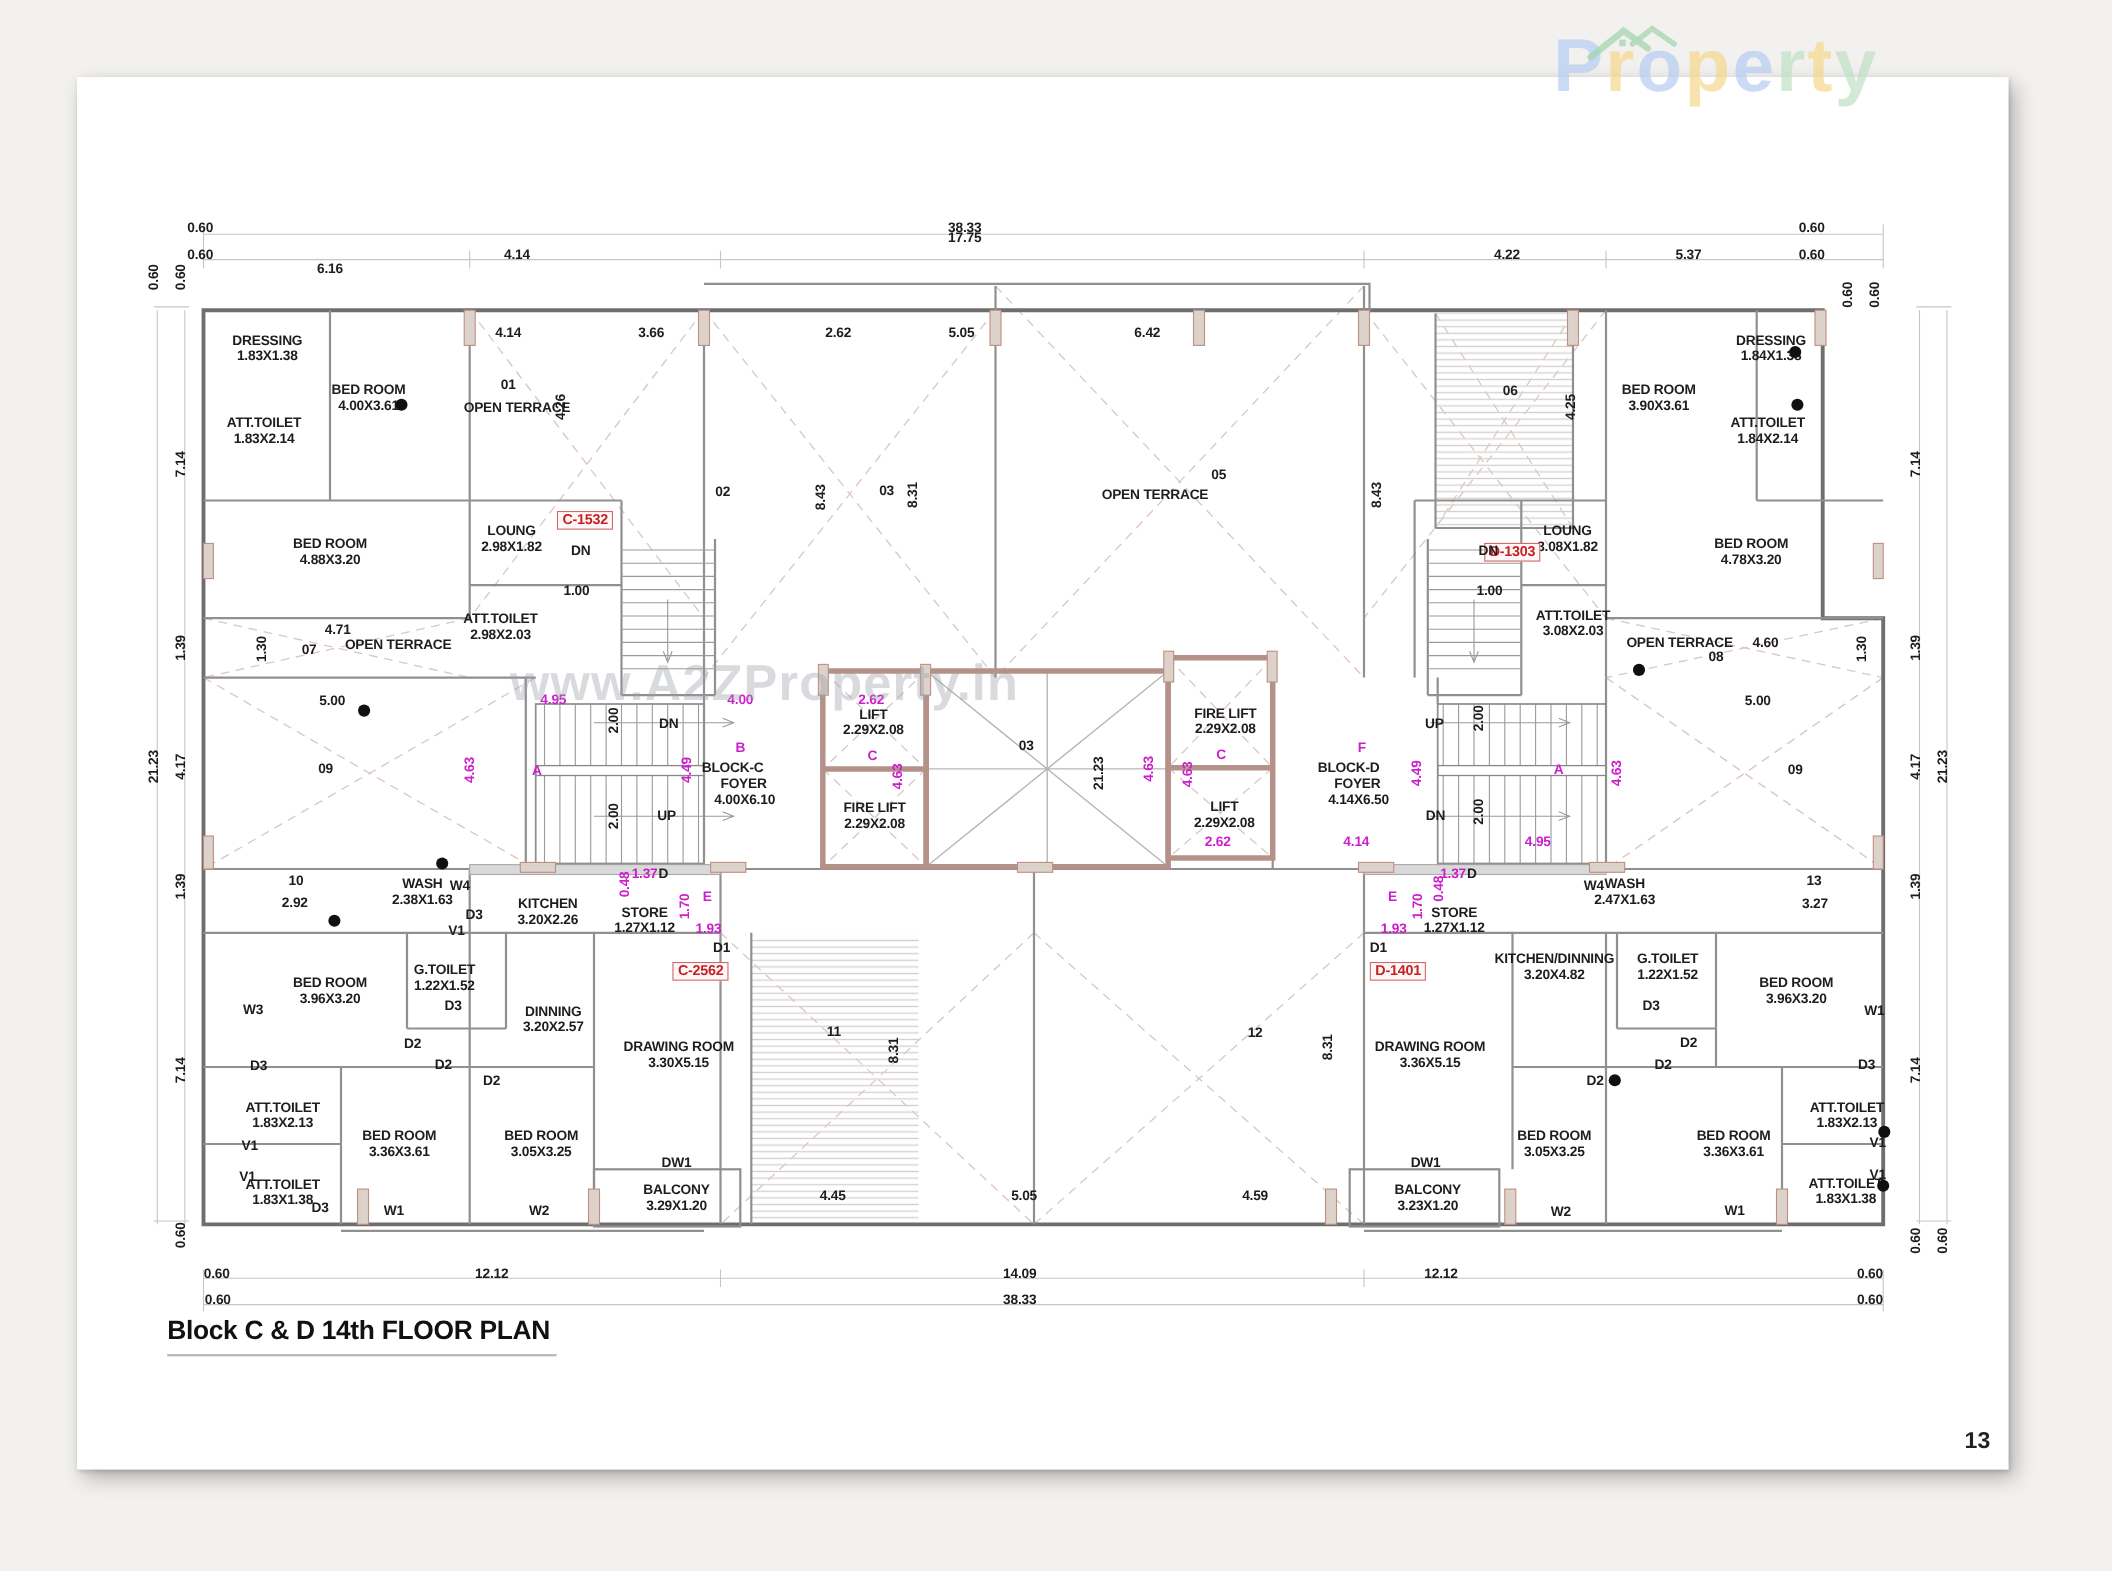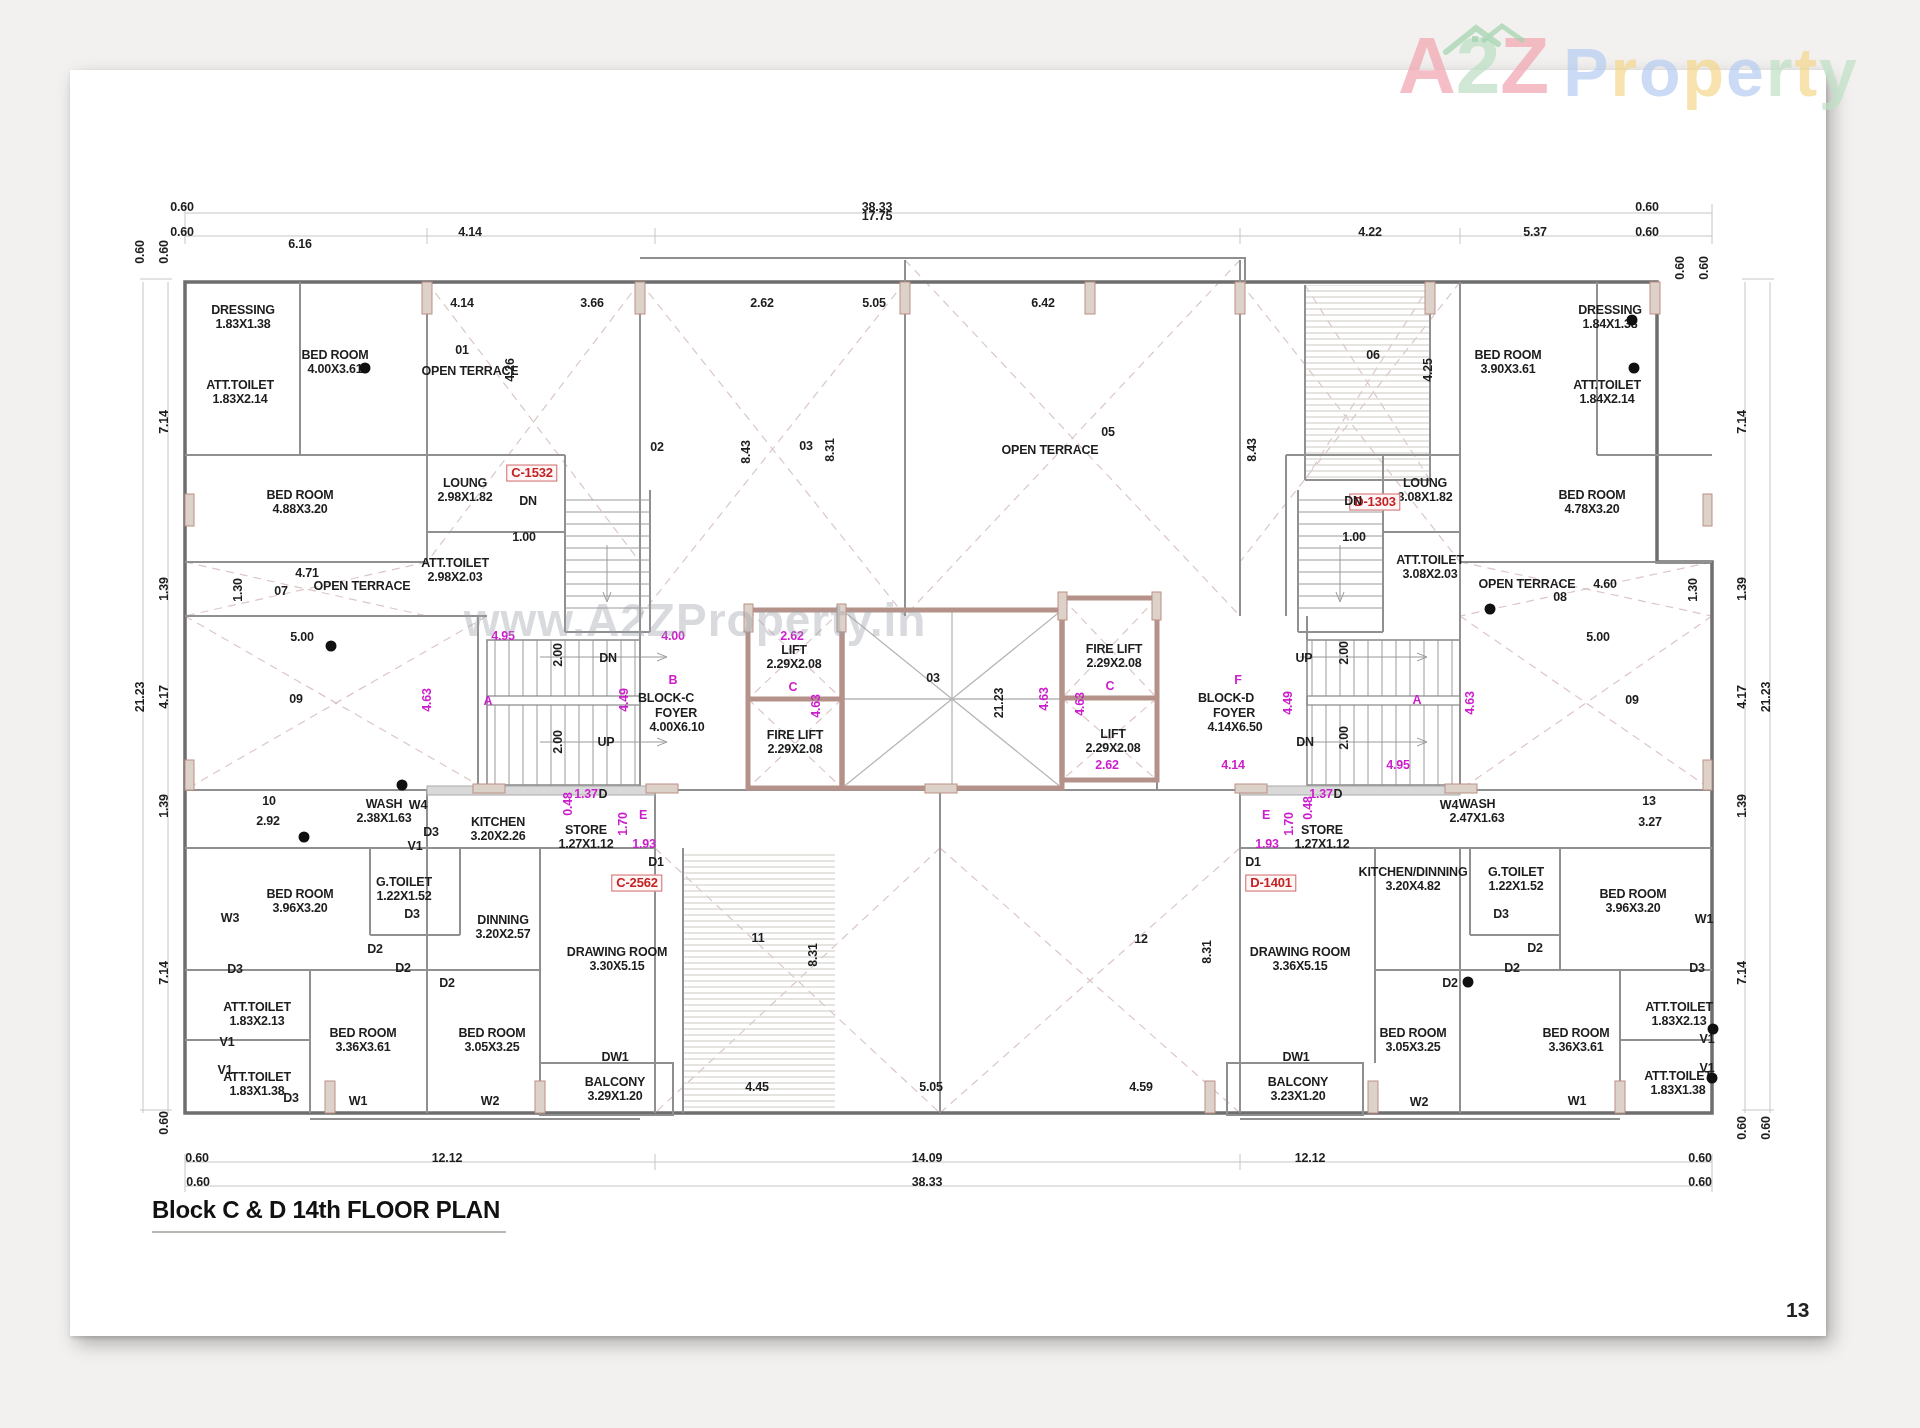--- a/index.html
+++ b/index.html
@@ -402,21 +402,20 @@
     <div class="dot" style="left: 304px; top: 837px;"></div>
     <div class="dot" style="left: 1468px; top: 982px;"></div>
     <div class="dot" style="left: 1713px; top: 1029px;"></div>
     <div class="dot" style="left: 1712px; top: 1078px;"></div>
     <div class="dot" style="left: 1490px; top: 609px;"></div>
   </div>
 
 <div class="watermark">www.A2ZProperty.in</div>
 
 <div class="logo">
-  <span class="a2z" id="logo-a2z"><span style="color: rgb(242, 169, 180);">A</span><span style="color: rgb(191, 224, 198);">2</span><span style="color: rgb(242, 169, 180);">Z</span></span>
   <span class="word" id="logo-word"><span style="color: rgb(182, 205, 242);">P</span><span style="color: rgb(246, 216, 140);">r</span><span style="color: rgb(182, 205, 242);">o</span><span style="color: rgb(246, 216, 140);">p</span><span style="color: rgb(182, 205, 242);">e</span><span style="color: rgb(191, 224, 198);">r</span><span style="color: rgb(246, 216, 140);">t</span><span style="color: rgb(191, 224, 198);">y</span></span>
   <svg class="house" width="86" height="40" viewBox="0 0 86 40">
     <path d="M4 34 L34 10 L56 26" fill="none" stroke="#9fd2ab" stroke-width="6" stroke-linecap="round" opacity="0.85"></path>
     <path d="M42 22 L60 8 L80 22" fill="none" stroke="#9fd2ab" stroke-width="5" stroke-linecap="round" opacity="0.85"></path>
     <rect x="30" y="18" width="6" height="6" fill="#9fd2ab" opacity="0.85"></rect>
   </svg>
 </div>
 
 <div class="title">Block C &amp; D 14th FLOOR PLAN</div>
 <div class="pagenum">13</div>

